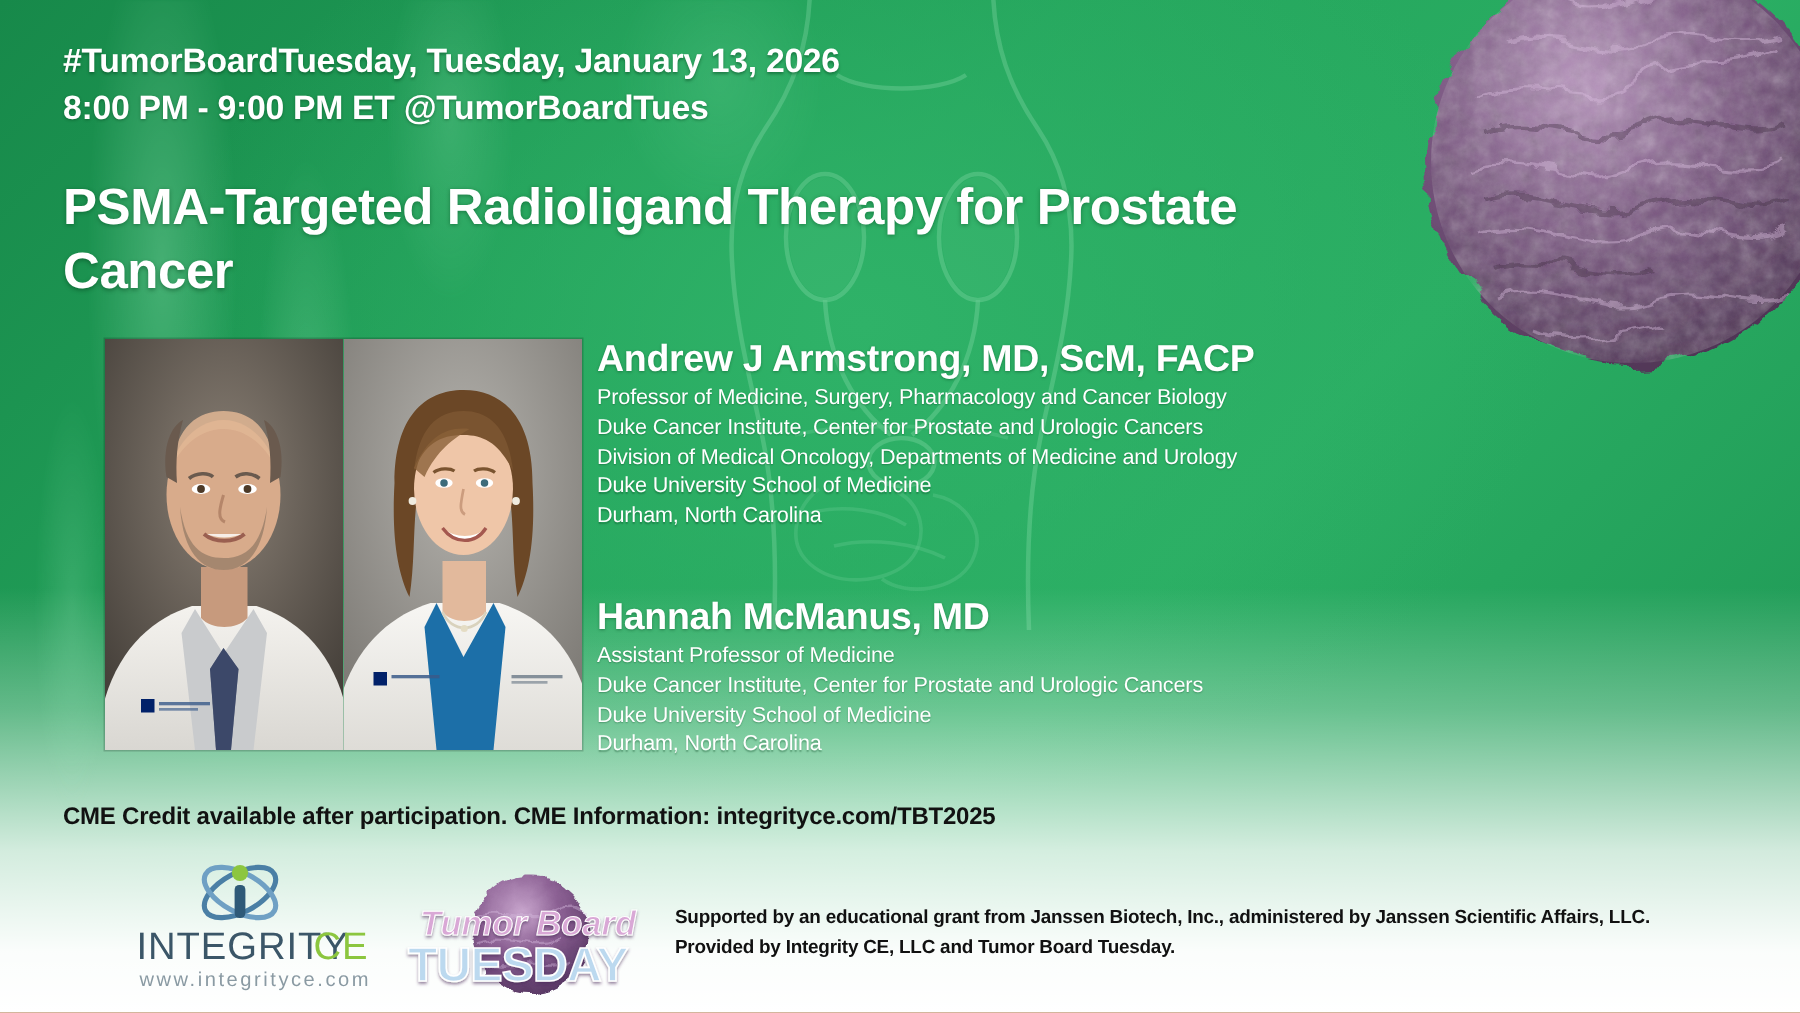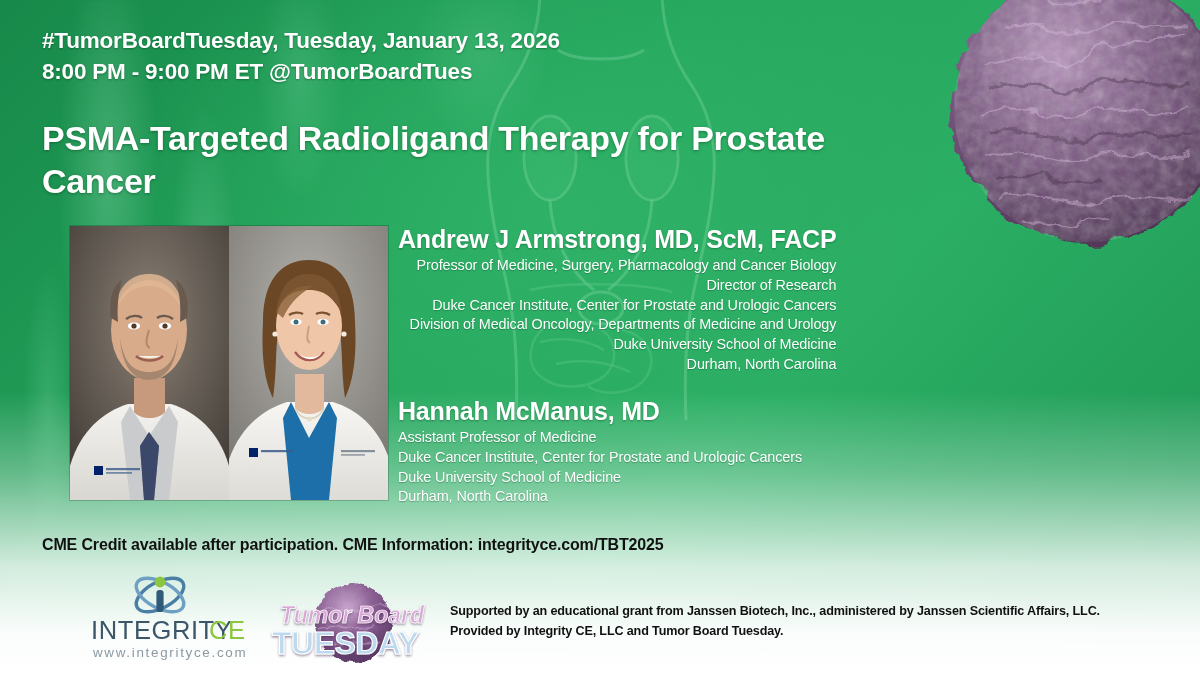--- a/index.html
+++ b/index.html
@@ -97,21 +97,21 @@
     width: 318px;
     height: 274px;
     display: flex;
     box-shadow: 0 0 0 1px rgba(0,0,0,.18);
   }
   .photo { position: relative; width: 50%; height: 100%; overflow: hidden; }
   .photo svg { width: 100%; height: 100%; display: block; }
 
   
   .fac { position: absolute; left: 398px; color: #ffffff; }
-  .fac-1 { top: 222px; text-align: right; }
+  .fac-1 { top: 222px; }
   .fac-2 { top: 394px; }
   .fac-name {
     font-size: 25px;
     font-weight: bold;
     line-height: 34px;
     letter-spacing: -0.2px;
     text-shadow: 0 1px 2px rgba(0,60,25,.40);
     white-space: nowrap;
   }
   .fac-line {
@@ -351,21 +351,20 @@
         <rect x="32" y="224" width="32" height="2.2" fill="#3a5a8a" opacity=".85"></rect>
         <rect x="112" y="224" width="34" height="2.2" fill="#5a6a7a" opacity=".7"></rect>
         <rect x="112" y="228" width="24" height="1.8" fill="#5a6a7a" opacity=".55"></rect>
       </svg>
     </div>
   </div>
 
   <div class="fac fac-1">
     <div class="fac-name">Andrew J Armstrong, MD, ScM, FACP</div>
     <div class="fac-line">Professor of Medicine, Surgery, Pharmacology and Cancer Biology</div>
-    <div class="fac-line">Director of Research</div>
     <div class="fac-line">Duke Cancer Institute, Center for Prostate and Urologic Cancers</div>
     <div class="fac-line">Division of Medical Oncology, Departments of Medicine and Urology</div>
     <div class="fac-line">Duke University School of Medicine</div>
     <div class="fac-line">Durham, North Carolina</div>
   </div>
 
   <div class="fac fac-2">
     <div class="fac-name">Hannah McManus, MD</div>
     <div class="fac-line">Assistant Professor of Medicine</div>
     <div class="fac-line">Duke Cancer Institute, Center for Prostate and Urologic Cancers</div>

